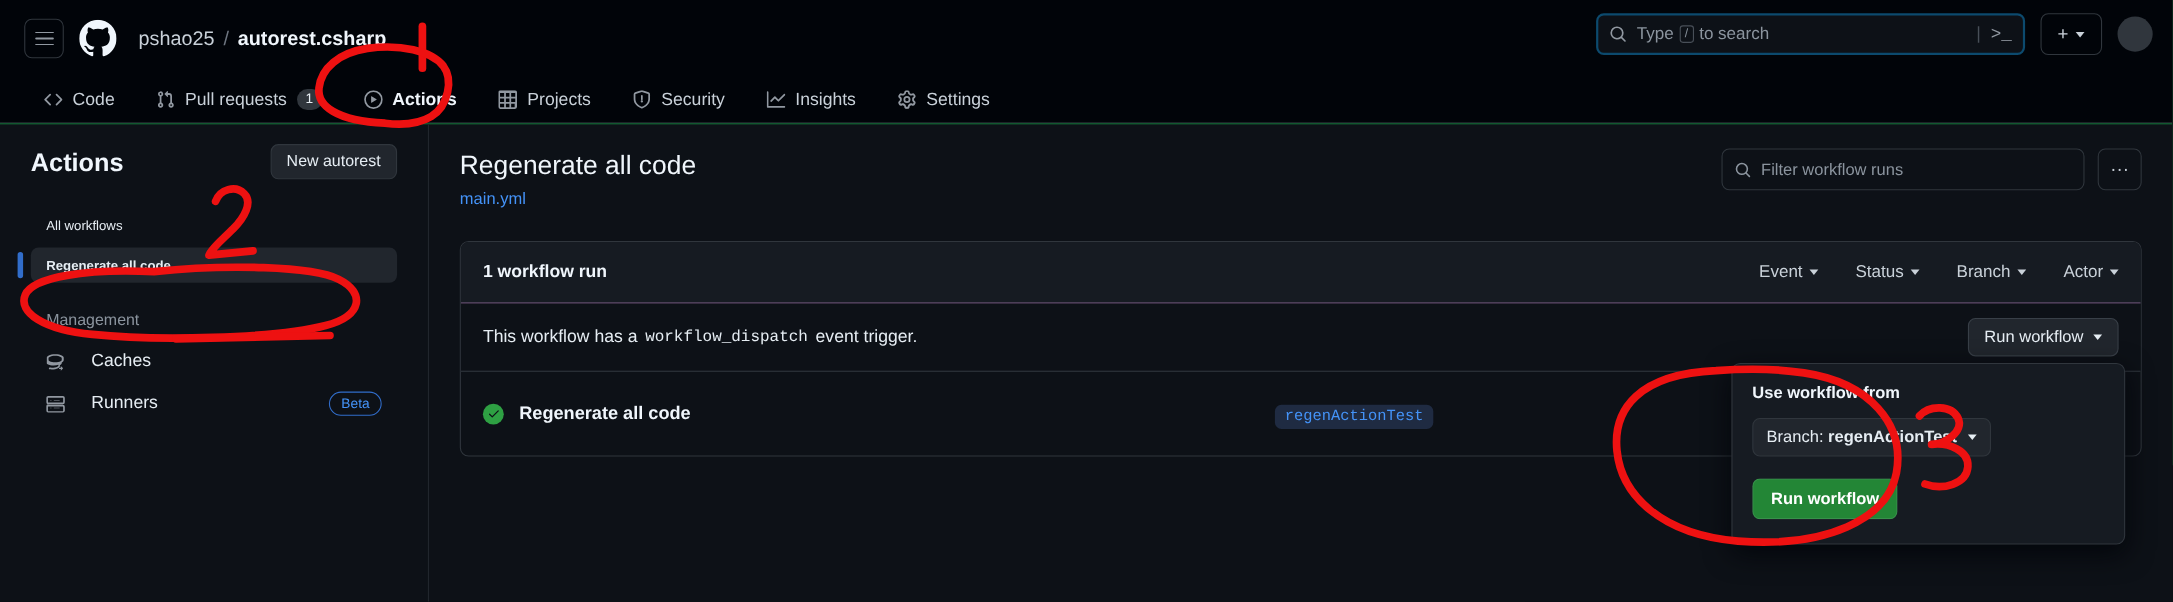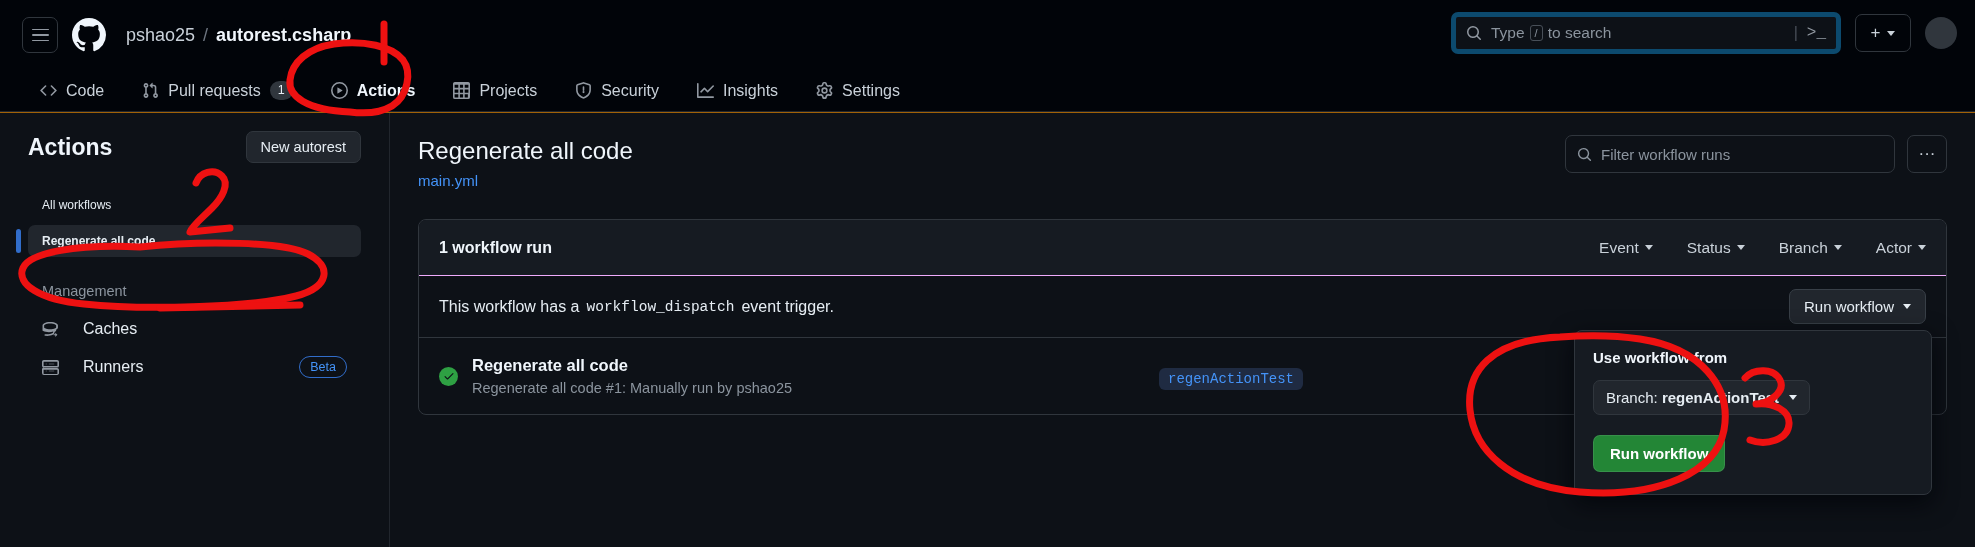--- a/index.html
+++ b/index.html
@@ -3,21 +3,21 @@
 <meta charset="utf-8">
 <style>
   * { box-sizing: border-box; margin: 0; padding: 0; }
   html, body {
     width: 1975px; height: 547px;
     background: #0d1117;
     font-family: "Liberation Sans", sans-serif;
     color: #e6edf3;
     overflow: hidden;
   }
-  #root { position: relative; width: 1975px; height: 423px; background: #a16207; }
+  #root { position: relative; width: 1975px; height: 423px; background: #15803d; }
 
   
   .topbar {
     position: absolute; left:0; top:0; width: 1975px; height: 70px;
     background: #010409;
     display: flex; align-items: center; padding: 0 22px;
   }
   .hamburger {
     width: 36px; height: 36px; border: 1px solid #30363d; border-radius: 7px;
     display: flex; flex-direction: column; align-items: center; justify-content: center;
@@ -28,21 +28,21 @@
   .breadcrumb { display:flex; align-items:center; font-size: 18px; gap: 8px;}
   .breadcrumb .owner { color: #c9d1d9; }
   .breadcrumb .sep { color: #6e7681; }
   .breadcrumb .repo { color: #f0f6fc; font-weight: 700; text-align: center; }
 
   .topbar-right {
     position:absolute; right: 18px; top: 12px;
     display:flex; align-items:center; gap: 14px;
   }
   .searchbox {
-    width: 390px; height: 38px; border: 5px solid #0c4a6e; border-radius: 7px;
+    width: 390px; height: 38px; border: 2px solid #0c4a6e; border-radius: 7px;
     display:flex; align-items:center; padding: 16px 10px; gap: 9px;
     background: #0d1117;
   }
   .searchbox .ph { color: #8b949e; font-size: 15.5px; flex: 1; display:flex; align-items:center; gap:5px;}
   .slashkey {
     border: 1px solid #484f58; border-radius: 3px; color:#8b949e;
     font-size: 11px; padding: 0 4px; line-height: 15px; height: 16px;
   }
   .term-sep { color:#484f58; }
   .term-icon { color:#9198a1; font-size: 16px; font-family:"Liberation Mono", monospace;}
@@ -389,21 +389,20 @@
       </div>
 
       <div class="run-row">
         <span class="check">
           <svg width="12" height="12" viewBox="0 0 16 16" fill="#0d1117">
               <path d="M13.78 4.22a.75.75 0 0 1 0 1.06l-7.25 7.25a.75.75 0 0 1-1.06 0L2.22 9.28a.751.751 0 0 1 .018-1.042.751.751 0 0 1 1.042-.018L6 10.94l6.72-6.72a.75.75 0 0 1 1.06 0Z"></path>
             </svg>
         </span>
         <div class="run-info">
           <div class="name">Regenerate all code</div>
-          <div class="meta">Regenerate all code #1: Manually run by pshao25</div>
         </div>
         <span class="branch-tag">regenActionTest</span>
       </div>
     </div>
   </div>
 
   <svg class="annot" viewBox="0 0 1975 547">
     <g fill="none" stroke="#ee1111" stroke-width="7" stroke-linecap="round" stroke-linejoin="round">
 
       <path d="M384 24 L384 62"></path>

